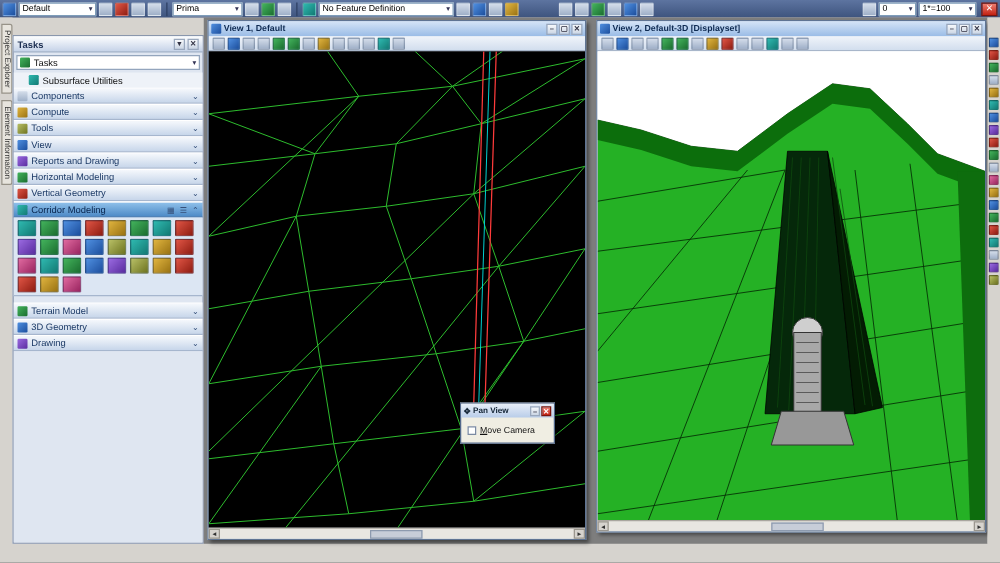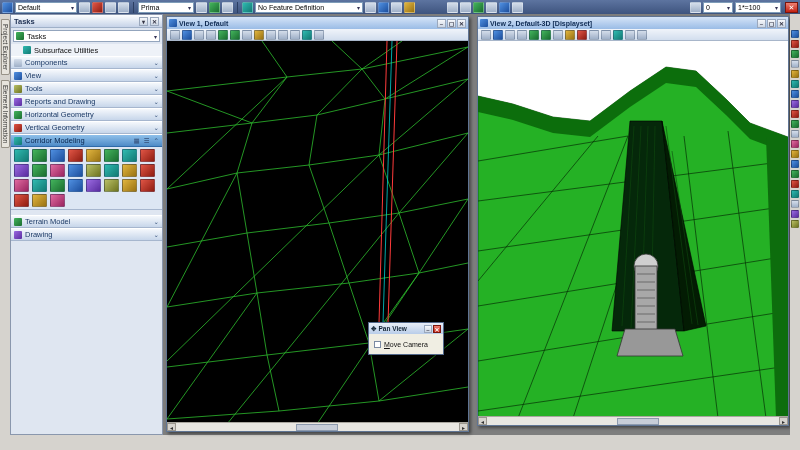--- a/index.html
+++ b/index.html
@@ -30,21 +30,21 @@
   .cG{background:linear-gradient(135deg,#e06aa0,#9a2560)}
   .cH{background:linear-gradient(135deg,#b8bf66,#6e7420)}
   .cM{background:linear-gradient(#d4ddea,#9fb0c8)}
 
   
   .side-tabs{position:absolute;left:0;top:14px;width:10px;bottom:15px;background:#d6d3ce}
   .side-tab{writing-mode:vertical-rl;font-size:6.5px;color:#333;background:#e7e4dd;border:1px solid #979288;
     padding:4px 0;margin:5px 0 0 1px;width:9px;text-align:center;white-space:nowrap;border-radius:0 2px 2px 0}
 
   
-  .tasks{position:absolute;left:10px;top:14px;width:153px;bottom:15px;background:#dfe6f1;
+  .tasks{position:absolute;left:10px;top:28px;width:153px;bottom:15px;background:#dfe6f1;
     border:1px solid #8a97ad;display:flex;flex-direction:column}
   .tasks-title{height:13px;background:linear-gradient(#fdfeff,#c6d3e8);border-bottom:1px solid #9fb0c8;
     display:flex;align-items:center;padding:0 3px;font-size:7.5px;font-weight:bold;color:#1d2f52}
   .tasks-title .tb{margin-left:auto;display:flex;gap:2px}
   .mini-btn{width:9px;height:9px;font-size:6px;line-height:8px;text-align:center;color:#334;
     background:linear-gradient(#f6f8fb,#ccd6e4);border:1px solid #9aa8bd}
   .tasks-combo{margin:2px;height:12px;background:#fff;border:1px solid #93a5bd;display:flex;
     align-items:center;gap:3px;padding:0 2px;font-size:7.5px}
   .tree-item{height:12px;display:flex;align-items:center;gap:3px;padding-left:12px;font-size:7.5px;background:#eef2f8}
   .nub{width:8px;height:8px;border-radius:1px;flex:0 0 auto}
@@ -173,37 +173,42 @@
       <span class="nub cF"></span>
       <span>Subsurface Utilities</span>
     </div>
 
     <div class="section">
       <span class="nub cM"></span>
       <span>Components</span>
       <span class="chev">⌄</span>
     </div>
     <div class="section">
+      <span class="nub cD"></span>
+      <span>Compute</span>
+      <span class="chev">⌄</span>
+    </div>
+    <div class="section">
+      <span class="nub cH"></span>
+      <span>Tools</span>
+      <span class="chev">⌄</span>
+    </div>
+    <div class="section">
       <span class="nub cC"></span>
       <span>View</span>
       <span class="chev">⌄</span>
     </div>
     <div class="section">
-      <span class="nub cH"></span>
-      <span>Tools</span>
-      <span class="chev">⌄</span>
-    </div>
-    <div class="section">
       <span class="nub cE"></span>
       <span>Reports and Drawing</span>
       <span class="chev">⌄</span>
     </div>
     <div class="section">
       <span class="nub cB"></span>
-      <span>Horizontal Geometry</span>
+      <span>Horizontal Modeling</span>
       <span class="chev">⌄</span>
     </div>
     <div class="section">
       <span class="nub cA"></span>
       <span>Vertical Geometry</span>
       <span class="chev">⌄</span>
     </div>
     <div class="section active">
       <span class="nub cF"></span>
       <span>Corridor Modeling</span>
@@ -241,20 +246,25 @@
       <div class="tool cD"></div>
       <div class="tool cG"></div>
     </div>
 
     <div class="section mt5">
       <span class="nub cB"></span>
       <span>Terrain Model</span>
       <span class="chev">⌄</span>
     </div>
     <div class="section">
+      <span class="nub cC"></span>
+      <span>3D Geometry</span>
+      <span class="chev">⌄</span>
+    </div>
+    <div class="section">
       <span class="nub cE"></span>
       <span>Drawing</span>
       <span class="chev">⌄</span>
     </div>
     <div class="panel-fill"></div>
   </div>
 
   <div class="workspace">
 
     <div class="win" style="left:3px;top:2px;width:303px;height:416px">

